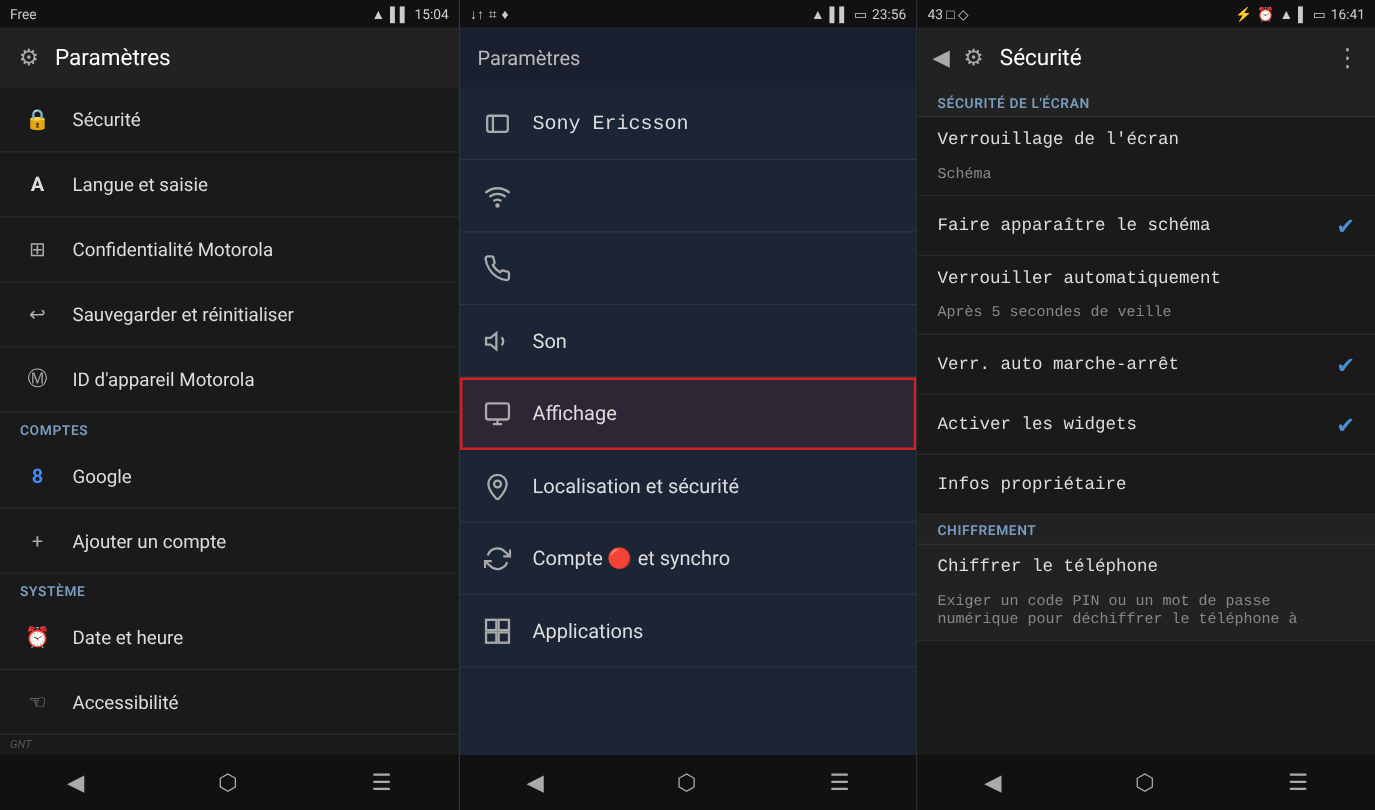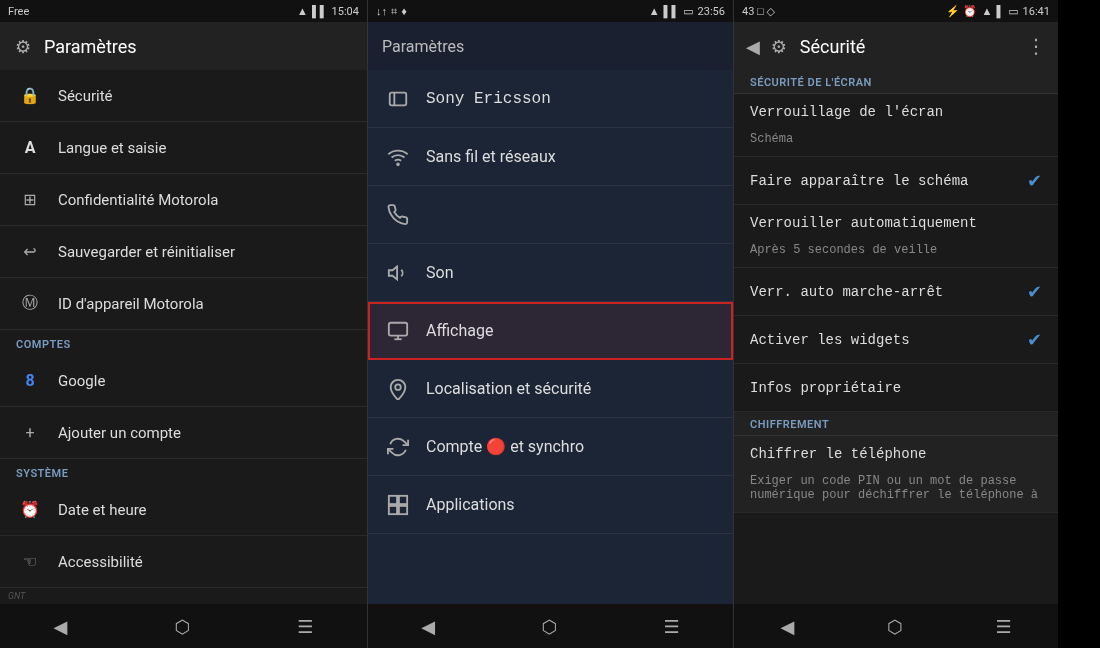--- a/index.html
+++ b/index.html
@@ -22,21 +22,21 @@
       width: 367px;
       background: #1a1a1a;
     }
     .panel-2 {
       width: 367px;
       background: #1c2535;
       border-left: 1px solid #333;
       border-right: 1px solid #333;
     }
     .panel-3 {
-      width: 324px;
+      width: 366px;
       background: #1a1a1a;
     }
 
     
     .status-bar {
       display: flex;
       justify-content: space-between;
       align-items: center;
       padding: 2px 8px;
       background: #111;
@@ -313,21 +313,20 @@
 
   <div class="menu-item">
     <span class="item-icon p2-icon">
       <svg viewBox="0 0 24 24" fill="none" stroke="#aaa" stroke-width="2">
           <path d="M5 12.55a11 11 0 0 1 14.08 0"></path>
           <path d="M1.42 9a16 16 0 0 1 21.16 0"></path>
           <path d="M8.53 16.11a6 6 0 0 1 6.95 0"></path>
           <circle cx="12" cy="20" r="1" fill="#aaa"></circle>
         </svg>
     </span>
-    <span class="item-label">Sans fil et réseaux</span>
   </div>
 
   <div class="menu-item">
     <span class="item-icon p2-icon">
       <svg viewBox="0 0 24 24" fill="none" stroke="#aaa" stroke-width="2">
           <path d="M22 16.92v3a2 2 0 0 1-2.18 2 19.79 19.79 0 0 1-8.63-3.07A19.5 19.5 0 0 1 4.69 12 19.79 19.79 0 0 1 1.61 3.4 2 2 0 0 1 3.6 1.22h3a2 2 0 0 1 2 1.72c.127.96.361 1.903.7 2.81a2 2 0 0 1-.45 2.11L7.91 8.8a16 16 0 0 0 6.29 6.29l.95-.95a2 2 0 0 1 2.11-.45c.907.339 1.85.573 2.81.7A2 2 0 0 1 22 16.92z"></path>
         </svg>
     </span>
   </div>
 

